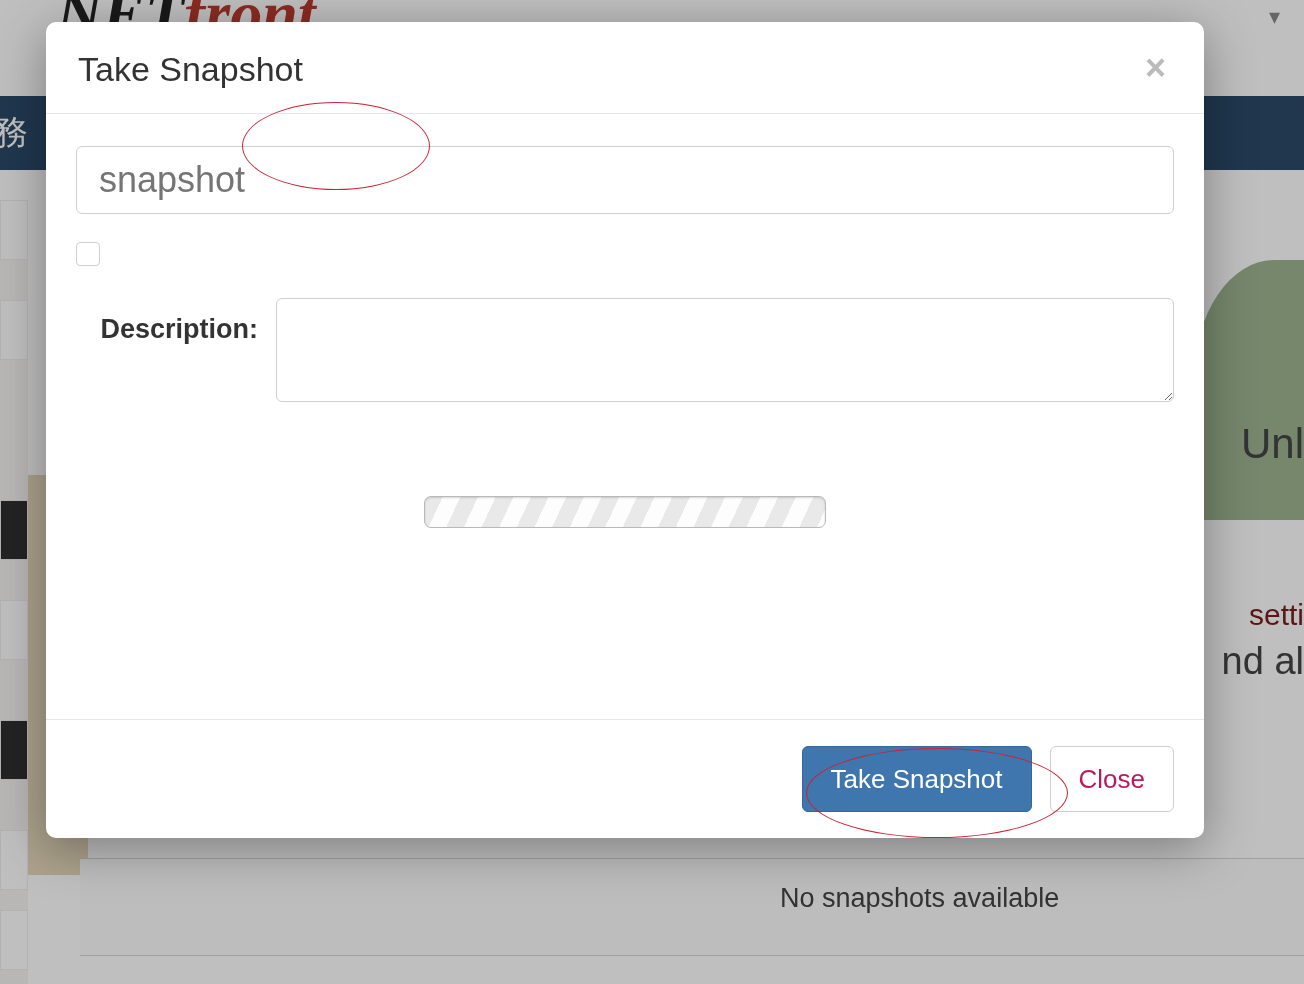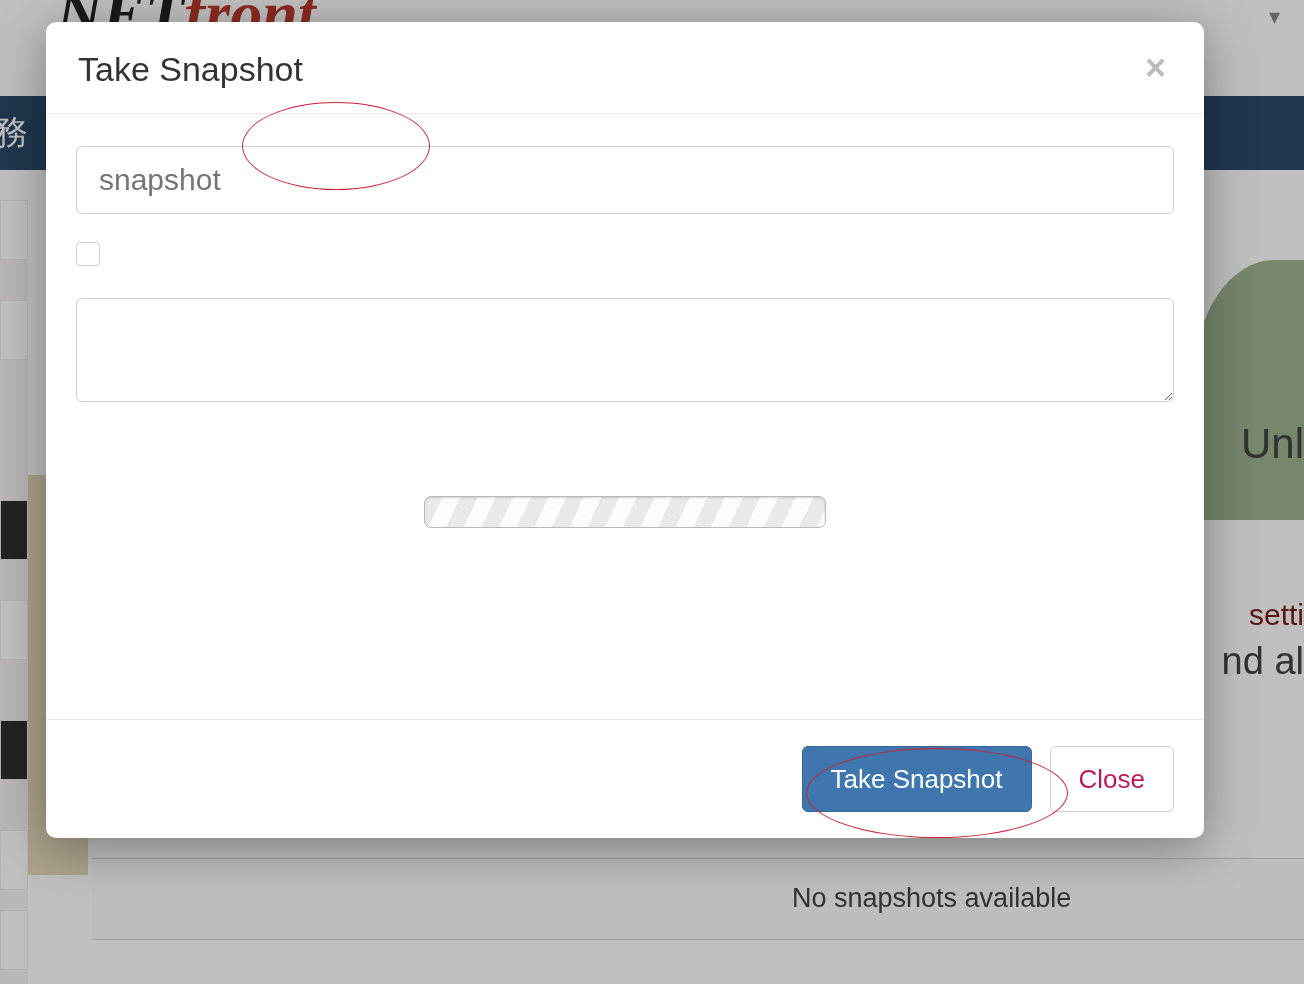--- a/index.html
+++ b/index.html
@@ -26,21 +26,21 @@
   .bg .right-caret::after { content:"▾"; }
   .bg .side-stripe { position:absolute; left:0; top:200px; width:28px; bottom:0; background:#f7f5f3; }
   .bg .side-stripe .n { position:absolute; left:0; width:28px; height:60px; background:#fff; border:1px solid #eee; }
   .bg .side-stripe .n.dark { background:#2f2f2f; }
   .bg .tan { position:absolute; left:28px; top:475px; width:60px; height:400px; background:#e7d9b9; }
   .bg .green { position:absolute; right:0; top:260px; width:110px; height:260px; background:#9db58e; border-top-left-radius:80px 120px; }
   .bg .unl { position:absolute; right:0; top:420px; font-size:42px; color:#444; }
   .bg .setti { position:absolute; right:0; top:598px; font-size:30px; color:#7f1d1d;text-align:right; }
   .bg .andal { position:absolute; right:0; top:640px; font-size:38px; color:#444; }
   .bg .table-row {
-    position:absolute; left:92px; right:0; top:858px; height:82px;
+    position:absolute; left:80px; right:0; top:858px; height:98px;
     border-top:1px solid #d6d6d6; border-bottom:1px solid #d6d6d6;
     background:#fcfcfc;
   }
   .bg .table-row span { position:absolute; left:700px; top:24px; font-size:27px; color:#444; }
   .bg .pin { position:absolute; left:78px; top:810px; color:#fff; transform:rotate(-30deg); }
   .bg .pin svg { width:48px; height:48px; }
 
   .dim {
     position:absolute; inset:0;
     background:rgba(0,0,0,0.25);
@@ -75,21 +75,21 @@
   .form-label {
     width:200px; text-align:right; padding-right:18px;
     font-size:27px; font-weight:700; color:#333;
     padding-top:16px;
   }
   .form-label.chk { padding-top:0; }
   .form-ctrl { flex:1; }
   .text-input {
     width:100%; height:68px;
     border:1px solid #cfcfcf; border-radius:6px;
-    font-size:30px; color:#ef4444; padding:0 22px;
+    font-size:36px; color:#ef4444; padding:0 22px;
     background:#fff;
   }
   .checkbox {
     width:24px; height:24px; border:1px solid #cfcfcf; border-radius:4px;
     background:#fff; display:inline-block; cursor:pointer;
   }
   .textarea {
     width:100%; height:104px; resize:both;
     border:1px solid #cfcfcf; border-radius:6px;
     font-size:26px; color:#555; padding:12px 16px; background:#fff;
@@ -182,20 +182,21 @@
       </div>
     </div>
 
     <div class="form-row">
       <div class="form-ctrl">
         <span class="checkbox"></span>
       </div>
     </div>
 
     <div class="form-row">
+      <div class="form-label">Description:</div>
       <div class="form-ctrl">
         <textarea class="textarea" style=""></textarea>
       </div>
     </div>
 
     <div class="progress-wrap">
       <div class="progress"></div>
     </div>
 
     <span class="anno" style="left:196px; top:-12px; width:188px; height:88px;"></span>

